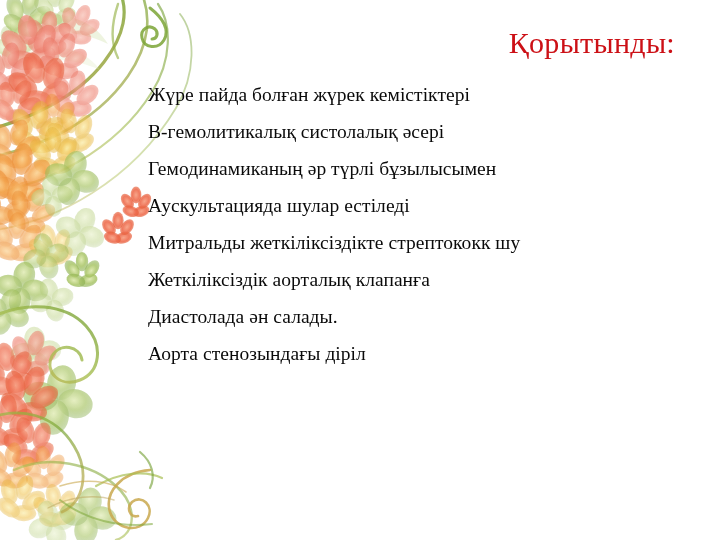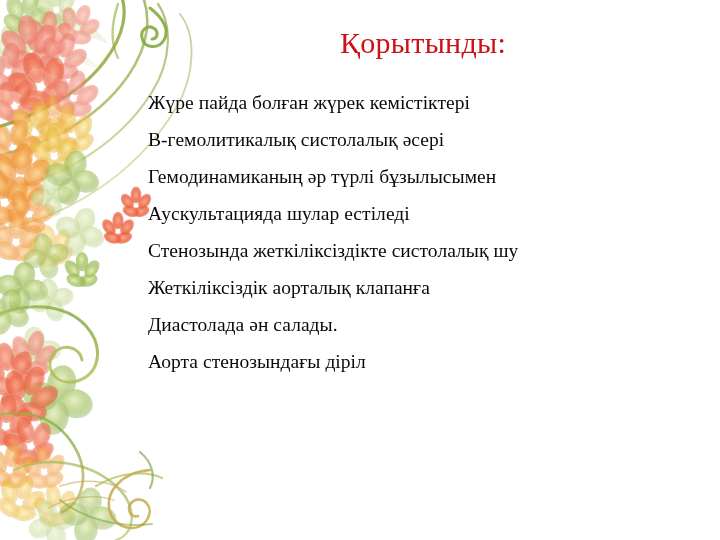--- a/index.html
+++ b/index.html
@@ -22,36 +22,36 @@
     left: 0;
     top: 0;
     width: 240px;
     height: 540px;
     pointer-events: none;
   }
 
   
   #title {
     position: absolute;
-    left: 163px;
+    left: 155px;
     top: 25px;
     width: 520px;
-    text-align: center;
+    text-align: right;
     font-size: 30px;
     line-height: 36px;
     font-weight: normal;
     letter-spacing: 0.3px;
     white-space: nowrap;
   }
 
   
   #body-lines {
     position: absolute;
     left: 148px;
-    top: 84px;
+    top: 76px;
     width: 560px;
   }
   .body-line {
     font-size: 19.5px;
     line-height: 37px;
     color: #0a0a0a;
     white-space: nowrap;
     letter-spacing: 0.05px;
   }
 </style>
@@ -216,19 +216,19 @@
     </g>
   </svg>
 
   <div id="title" style="color:#cc1016">Қорытынды:</div>
 
   <div id="body-lines" style="color: rgb(10, 10, 10);">
     <div class="body-line">Жүре пайда болған жүрек кемістіктері</div>
     <div class="body-line">В-гемолитикалық систолалық әсері</div>
     <div class="body-line">Гемодинамиканың әр түрлі бұзылысымен</div>
     <div class="body-line">Аускультацияда шулар естіледі</div>
-    <div class="body-line">Стенозында жеткіліксіздікте систолалық шу</div>
+    <div class="body-line">Митральды жеткіліксіздікте стрептококк шу</div>
     <div class="body-line">Жеткіліксіздік аорталық клапанға</div>
     <div class="body-line">Диастолада  ән салады.</div>
     <div class="body-line">Аорта стенозындағы діріл</div>
   </div>
 
 </div>
 
 </body></html>

